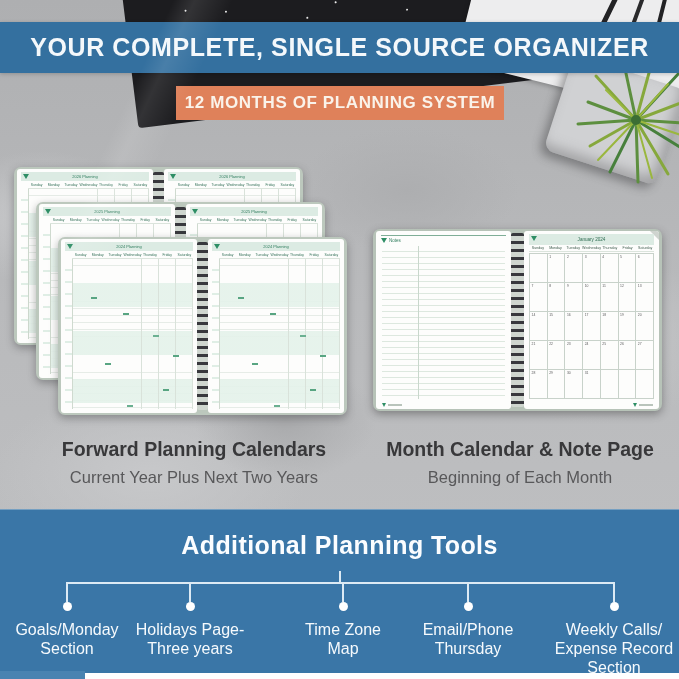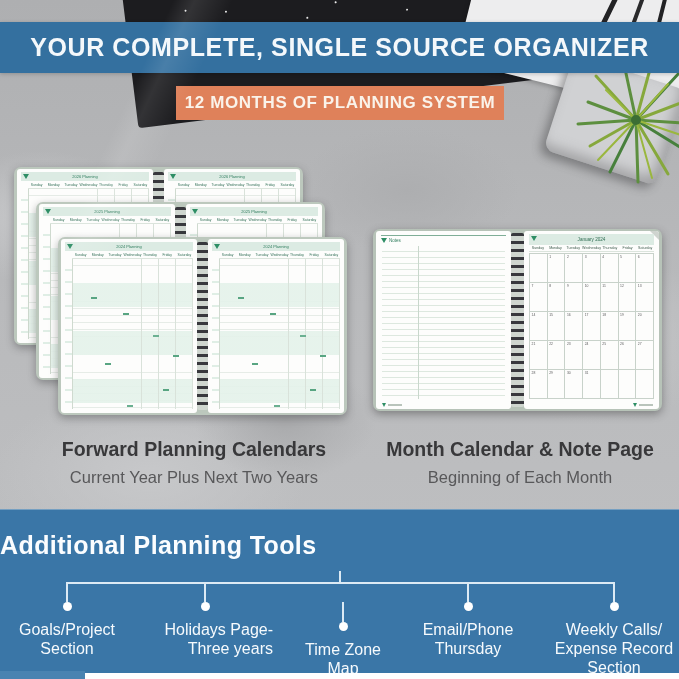--- a/index.html
+++ b/index.html
@@ -117,21 +117,21 @@
   
   .caption{position:absolute;z-index:4;text-align:center;}
   .caption .cap-title{font-size:19.5px;font-weight:bold;color:#38383a;}
   .caption .cap-sub{font-size:16.5px;color:#58585a;margin-top:7px;}
   .caption.cap-left{left:38px;top:438px;width:312px;}
   .caption.cap-right{left:378px;top:438px;width:284px;}
 
   
   .footer{position:absolute;left:0;top:509px;width:679px;height:170px;z-index:5;
     background:#3a76a7;border-top:1px solid rgba(255,255,255,.3);}
-  .f-title{margin-top:21px;font-size:25px;font-weight:bold;
+  .f-title{text-align:center;margin-top:21px;font-size:25px;font-weight:bold;
     color:#fbfdff;letter-spacing:.4px;}
   .bracket-h{position:absolute;left:67px;top:72px;width:547px;height:0;
     border-top:2px solid #dcEAf4;border-top-color:#dceaf4;}
   .bracket-up{position:absolute;left:339px;top:61px;width:2px;height:11px;background:#dceaf4;}
   .tool{position:absolute;top:72px;width:136px;transform:translateX(-50%);text-align:center;}
   .tool .stub{width:2px;height:20px;background:#dceaf4;margin:0 auto;}
   .tool .dot{width:9px;height:9px;border-radius:50%;background:#ffffff;margin:0 auto;}
   .tool .tool-label{margin-top:9px;font-size:16px;color:#f6fafd;line-height:1.2;
     white-space:pre-line;}
   .strip{position:absolute;left:85px;top:673px;width:594px;height:6px;background:#ffffff;z-index:6;}
@@ -402,30 +402,30 @@
   </div>
 
   <div class="footer">
     <div class="f-title">Additional Planning Tools</div>
     <div class="bracket-up"></div>
     <div class="bracket-h"></div>
     <div id="tools">
         <div class="tool" style="left: 67px;">
           <div class="stub"></div>
           <div class="dot"></div>
-          <div class="tool-label">Goals/Project
+          <div class="tool-label">Goals/Monday
 Section</div>
         </div>
-        <div class="tool" style="left: 205px; text-align: right;">
+        <div class="tool" style="left: 190px;">
           <div class="stub"></div>
           <div class="dot"></div>
           <div class="tool-label">Holidays Page-
 Three years</div>
         </div>
-        <div class="tool" style="left: 343px; margin-top: 20px;">
+        <div class="tool" style="left: 343px;">
           <div class="stub"></div>
           <div class="dot"></div>
           <div class="tool-label">Time Zone
 Map</div>
         </div>
         <div class="tool" style="left: 468px;">
           <div class="stub"></div>
           <div class="dot"></div>
           <div class="tool-label">Email/Phone
 Thursday</div>

